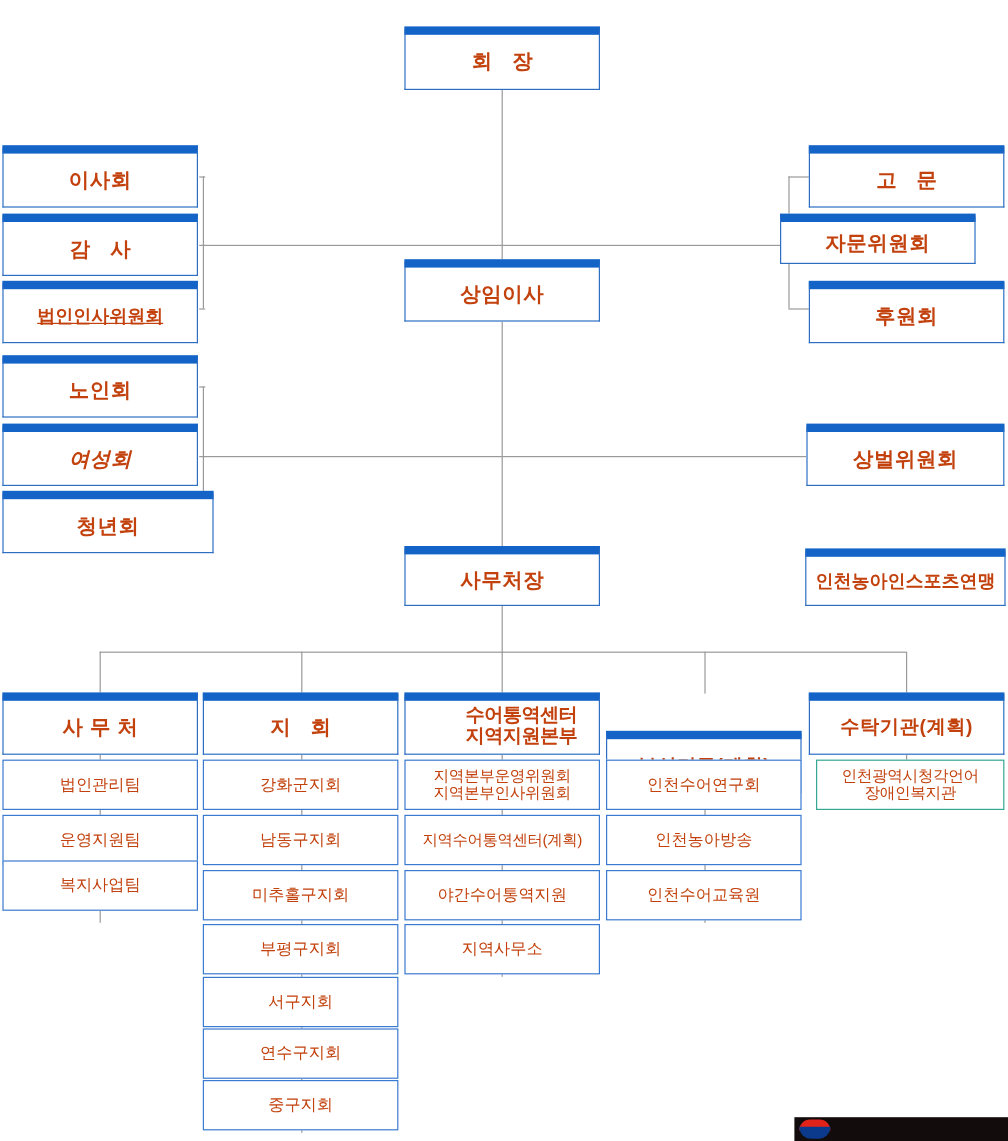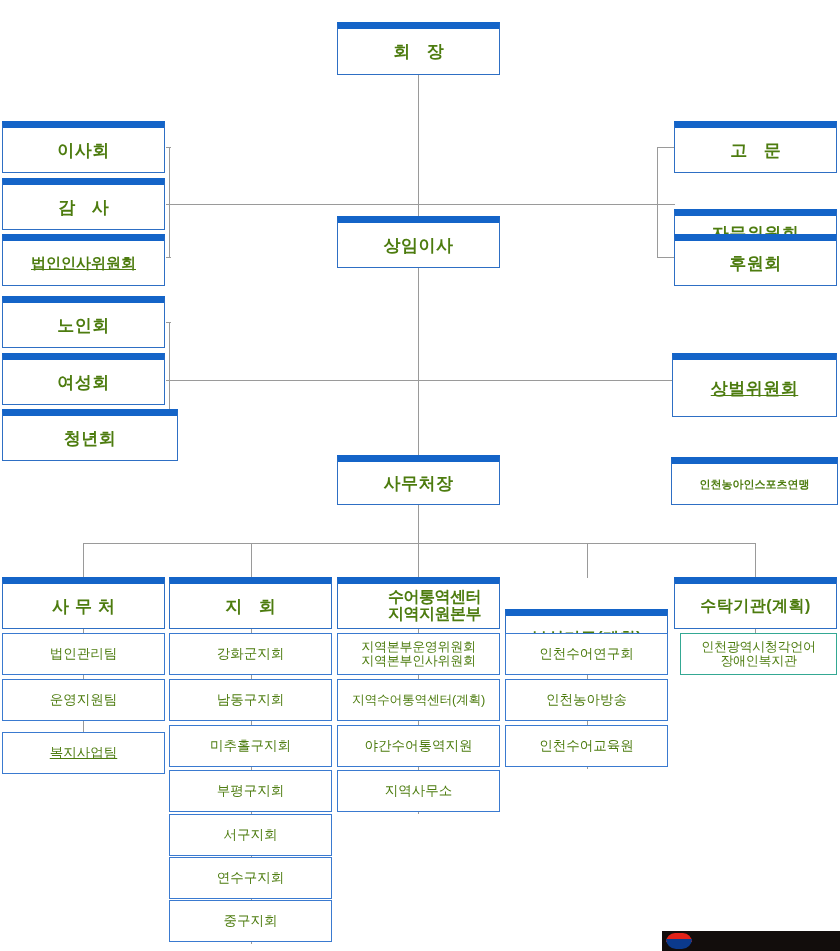--- a/index.html
+++ b/index.html
@@ -22,21 +22,21 @@
 
   
   .node {
     position: absolute;
     background: #ffffff;
     border: 1px solid #2e6fc4;
     display: flex;
     align-items: center;
     justify-content: center;
     text-align: center;
-    color: #4d7c0f;
+    color: #c2410c;
     z-index: 2;
   }
   
   .node.major {
     border: 1px solid #2e6fc4;
     border-top: 7px solid #1464c8;
     font-size: 17px;
     font-weight: bold;
     letter-spacing: 0.5px;
   }
@@ -145,63 +145,63 @@
   <div class="node major" style="left:2px; top:178px; width:163px; height:52px;">
     <span class="sp">감 사</span>
   </div>
   <div class="node major small" style="left:2px; top:234px; width:163px; height:52px;text-decoration:underline;">
     <span>법인인사위원회</span>
   </div>
 
   <div class="node major" style="left:674px; top:121px; width:163px; height:52px;">
     <span class="sp">고 문</span>
   </div>
-  <div class="node major" style="left:674px; top:178px; width:163px; height:42px;margin-top:31px;">
+  <div class="node major" style="left:650px; top:178px; width:163px; height:42px;">
     <span>자문위원회</span>
   </div>
   <div class="node major" style="left:674px; top:234px; width:163px; height:52px;">
     <span>후원회</span>
   </div>
 
   <div class="node major" style="left:337px; top:216px; width:163px; height:52px;">
     <span>상임이사</span>
   </div>
 
   <div class="node major" style="left:2px; top:296px; width:163px; height:52px;">
     <span>노인회</span>
   </div>
-  <div class="node major" style="left:2px; top:353px; width:163px; height:52px;">
+  <div class="node major" style="left:2px; top:353px; width:163px; height:52px;font-style:italic;">
     <span>여성회</span>
   </div>
   <div class="node major" style="left:2px; top:409px; width:176px; height:52px;">
     <span>청년회</span>
   </div>
 
-  <div class="node major" style="left:672px; top:353px; width:165px; height:64px;text-decoration:underline;">
+  <div class="node major" style="left:672px; top:353px; width:165px; height:52px;">
     <span>상벌위원회</span>
   </div>
 
   <div class="node major" style="left:337px; top:455px; width:163px; height:50px;">
     <span>사무처장</span>
   </div>
 
-  <div class="node major small" style="left:671px; top:457px; width:167px; height:48px; font-size:11px;">
+  <div class="node major small" style="left:671px; top:457px; width:167px; height:48px; font-size:15px;">
     <span>인천농아인스포츠연맹</span>
   </div>
 
   <div class="node major" style="left:2px; top:577px; width:163px; height:52px;">
     <span class="sp">사무처</span>
   </div>
   <div class="node leaf" style="left:2px; top:633px; width:163px; height:42px;">
     <span>법인관리팀</span>
   </div>
   <div class="node leaf" style="left:2px; top:679px; width:163px; height:42px;">
     <span>운영지원팀</span>
   </div>
-  <div class="node leaf" style="left:2px; top:732px; width:163px; height:42px;text-decoration:underline;">
+  <div class="node leaf" style="left:2px; top:717px; width:163px; height:42px;">
     <span>복지사업팀</span>
   </div>
 
   <div class="node major" style="left:169px; top:577px; width:163px; height:52px;">
     <span class="sp">지 회</span>
   </div>
   <div class="node leaf" style="left:169px; top:633px; width:163px; height:42px;">
     <span>강화군지회</span>
   </div>
   <div class="node leaf" style="left:169px; top:679px; width:163px; height:42px;">

